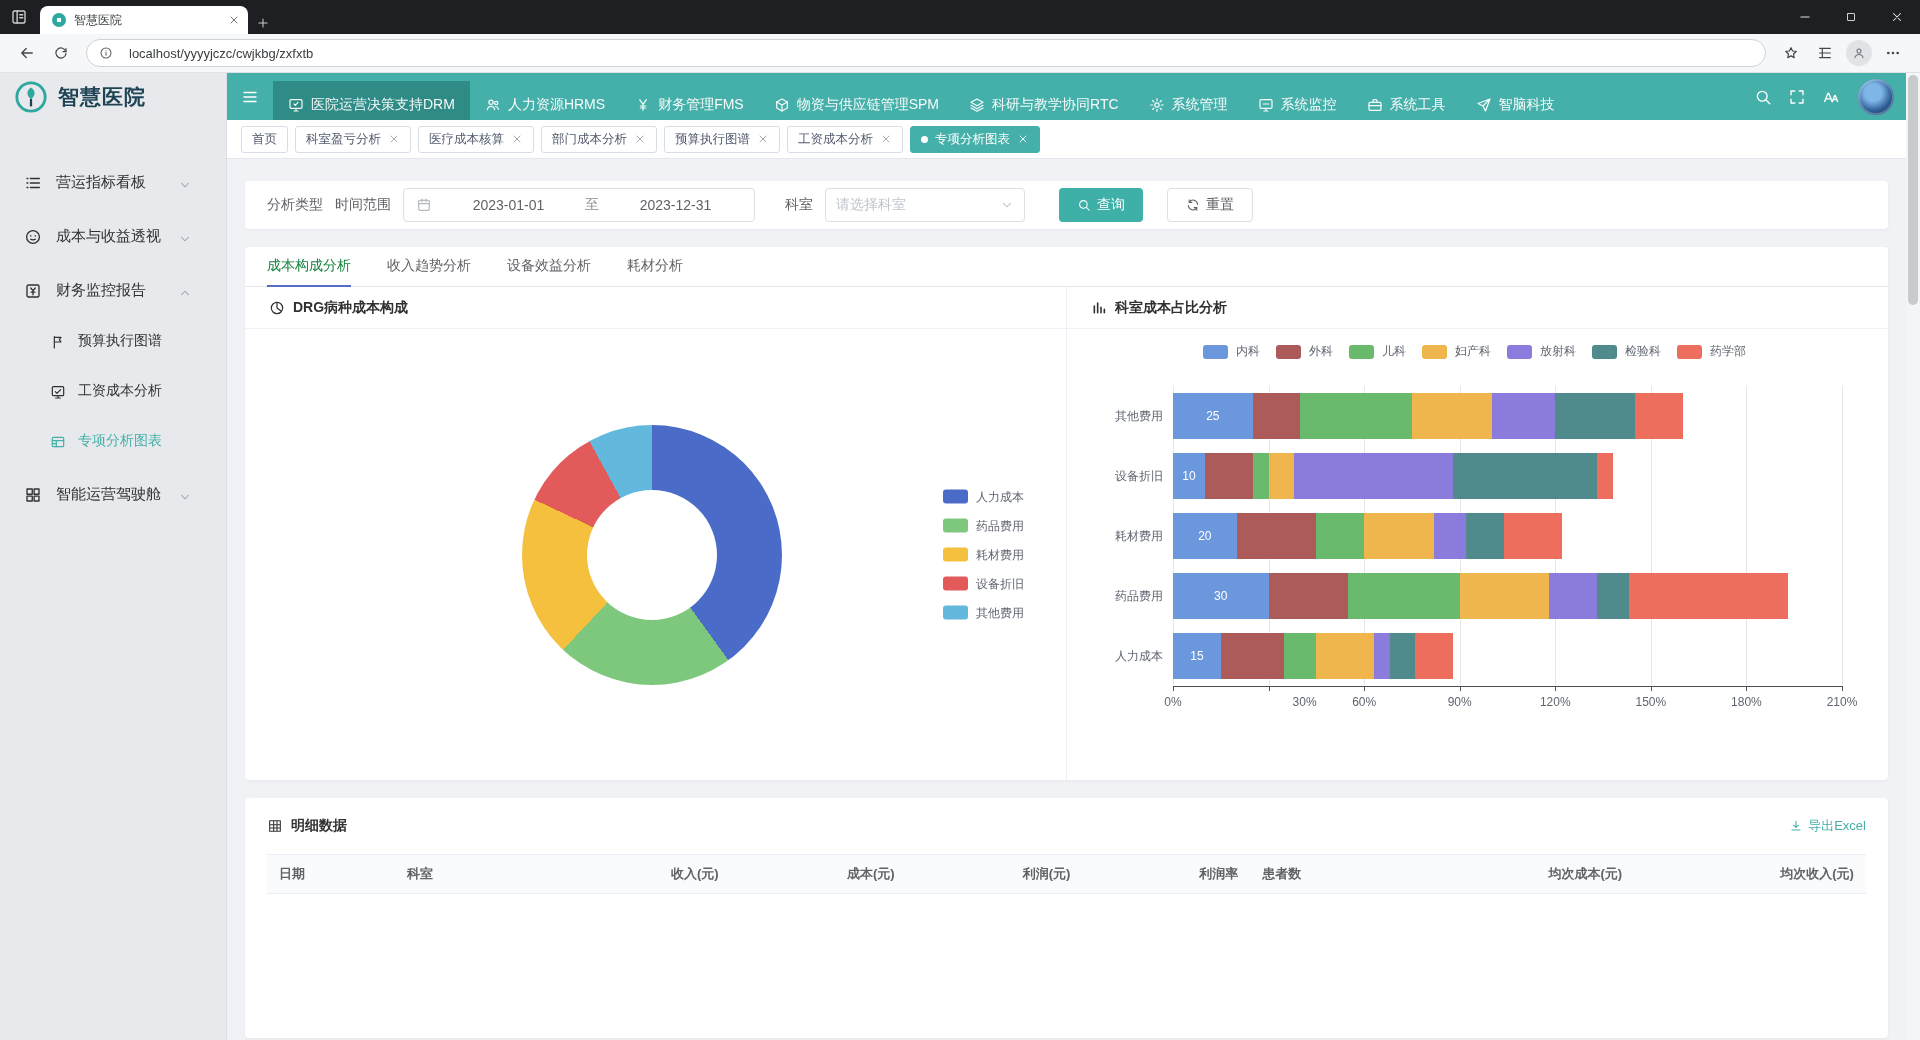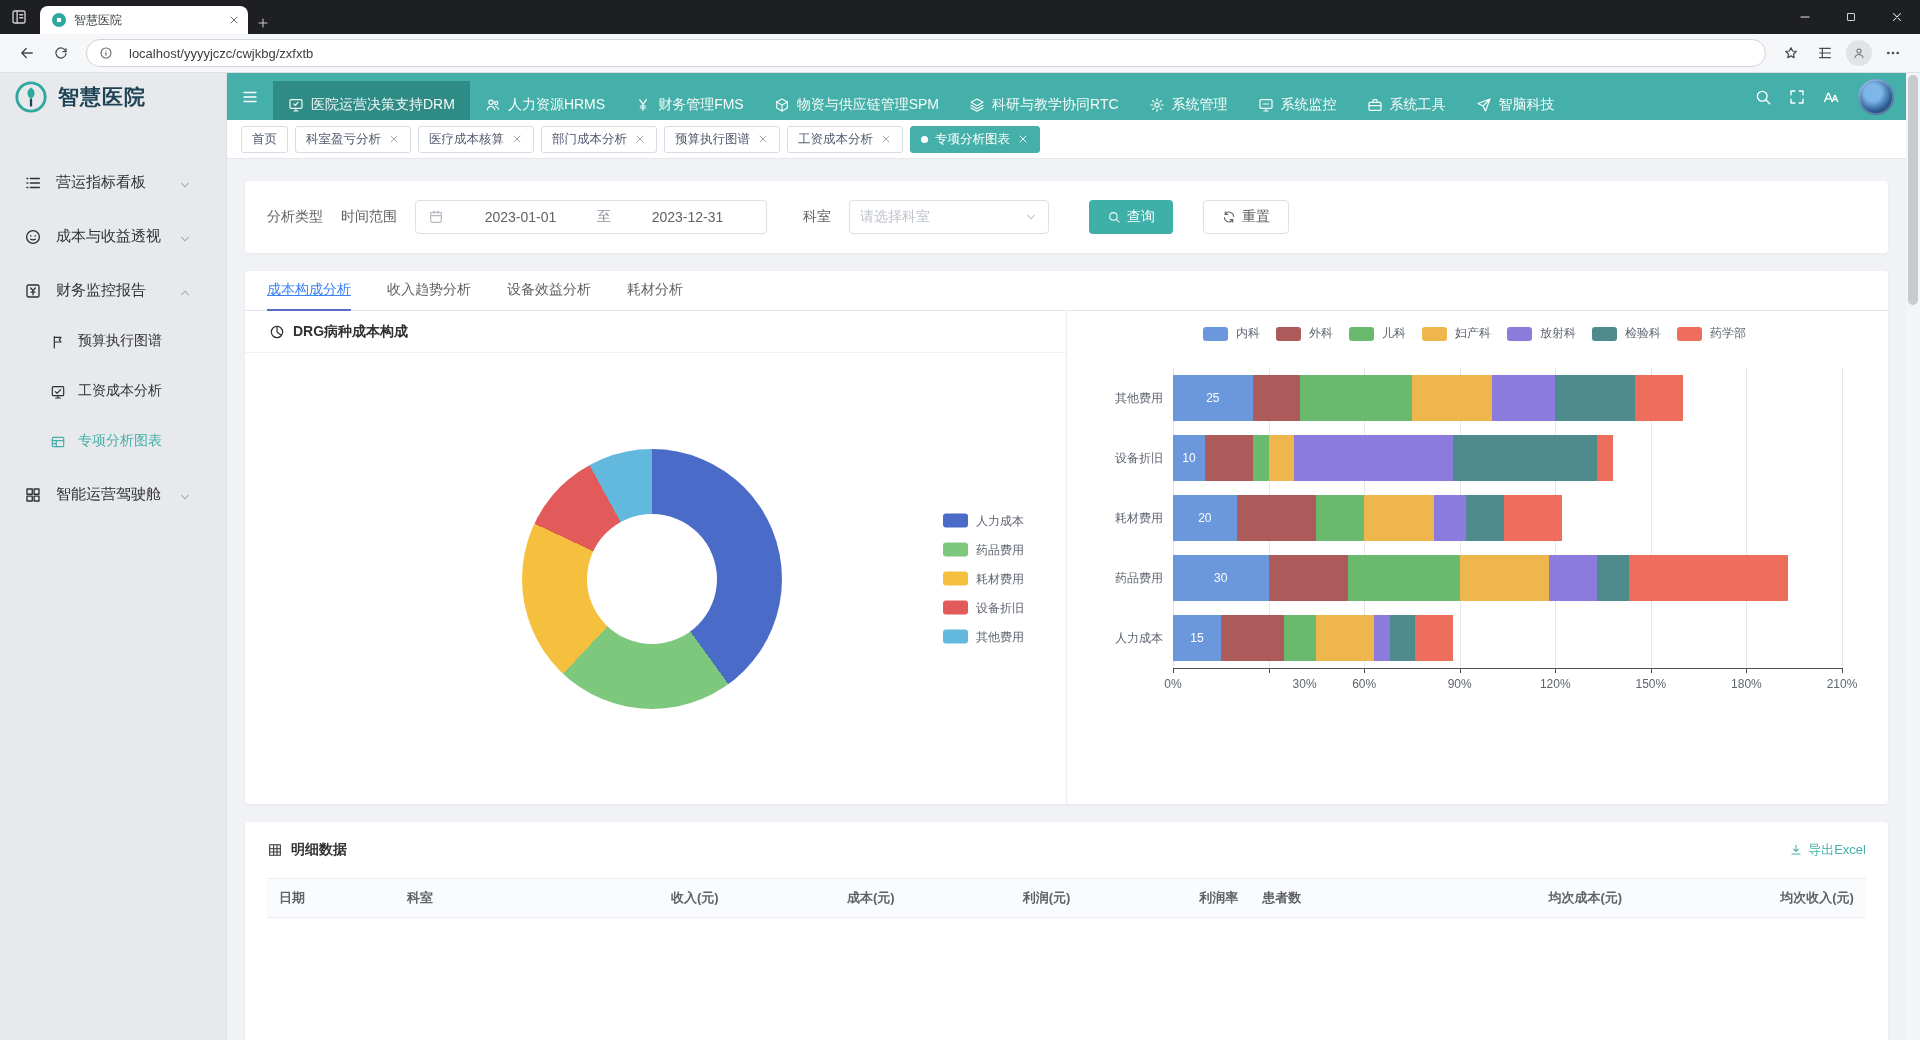--- a/index.html
+++ b/index.html
@@ -69,21 +69,21 @@
   .ptab .x { margin-left:7px; color:#9aa0a6; }
   .ptab.active { background:#45b0a9; border-color:#45b0a9; color:#fff; }
   .ptab.active .x { color:#fff; }
   .ptab .dot { width:7px; height:7px; border-radius:50%; background:#fff; margin-right:7px; }
 
   
   .content { flex:1; padding:22px 18px; overflow:hidden; display:flex; flex-direction:column; gap:18px; background:#f0f2f5; }
   .card { background:#fff; border-radius:4px; box-shadow:0 1px 3px rgba(0,0,0,.05); }
 
   
-  .filter-card { height:72px; display:flex; align-items:center; padding:0 22px; gap:18px; flex:none; }
+  .filter-card { height:48px; display:flex; align-items:center; padding:0 22px; gap:12px; flex:none; }
   .f-label { font-size:14px; color:#606266; white-space:nowrap; }
   .select { height:34px; border:1px solid #dcdfe6; border-radius:4px; background:#fff; display:flex; align-items:center;
      padding:0 10px; font-size:14px; color:#606266; }
   .select .chev { margin-left:auto; color:#b4bac2; }
   .sel-type { width:245px; margin-right:18px; }
   .sel-dept { width:200px; }
   .placeholder { color:#bfc4cc; }
   .daterange { width:352px; height:34px; border:1px solid #dcdfe6; border-radius:4px; display:flex; align-items:center;
      padding:0 12px; font-size:14px; color:#606266; gap:10px; margin-right:18px; }
   .daterange .cal { color:#b4bac2; }
@@ -91,21 +91,21 @@
   .daterange .zhi { color:#8a9099; }
   .btn { height:34px; border-radius:4px; display:flex; align-items:center; padding:0 18px; font-size:14px; cursor:pointer; gap:6px; }
   .btn-primary { background:#3fb0a8; color:#fff; margin-left:22px; }
   .btn-plain { background:#fff; color:#606266; border:1px solid #dcdfe6; margin-left:12px; }
 
   
   .chart-card { height:533px; flex:none; display:flex; flex-direction:column; }
   .chart-tabs { height:40px; border-bottom:1px solid #e4e7ed; display:flex; padding-left:22px; }
   .ctab { height:40px; display:flex; align-items:center; margin-right:36px; font-size:14px; color:#606266; cursor:pointer;
      border-bottom:2px solid transparent; }
-  .ctab.active { color:#3b82f6; border-bottom-color:#5a6dc4;text-decoration:underline; }
+  .ctab.active { color:#15803d; border-bottom-color:#5a6dc4; }
   .panels { flex:1; display:flex; min-height:0; }
   .panel { flex:1; min-width:0; display:flex; flex-direction:column; }
   .panel + .panel { border-left:1px solid #ebeef5; }
   .panel-head { height:42px; display:flex; align-items:center; padding:0 24px; border-bottom:1px solid #f0f1f4;
      font-size:14px; font-weight:bold; color:#303133; gap:8px; }
   .panel-head .ic { color:#303133; }
   .panel-body { flex:1; position:relative; }
 
   
   .donut { position:absolute; left:50%; top:50%; width:260px; height:260px; margin:-130px 0 0 -134px; border-radius:50%; }
@@ -608,20 +608,28 @@
                     <span>设备折旧</span>
                   </div>
                   <div class="lg-item">
                     <span class="lg-swatch" style="background: rgb(98, 184, 221);"></span>
                     <span>其他费用</span>
                   </div>
                 </div>
             </div>
           </div>
           <div class="panel">
+            <div class="panel-head">
+              <span class="ic ic16">
+                  <svg viewBox="0 0 24 24" fill="none" stroke="currentColor" stroke-width="1.8" stroke-linecap="round" stroke-linejoin="round">
+                    <path d="M5 19V9M10 19V4.5M15 19v-8M20 19v-5" stroke-width="2.4"></path>
+                  </svg>
+                </span>
+              <span>科室成本占比分析</span>
+            </div>
             <div class="panel-body">
               <div class="bar-wrap">
                 <div class="b-legend" id="bar-legend">
                     <div class="lg-item">
                       <span class="lg-swatch" style="background: rgb(107, 151, 220);"></span>
                       <span>内科</span>
                     </div>
                     <div class="lg-item">
                       <span class="lg-swatch" style="background: rgb(173, 90, 90);"></span>
                       <span>外科</span>

